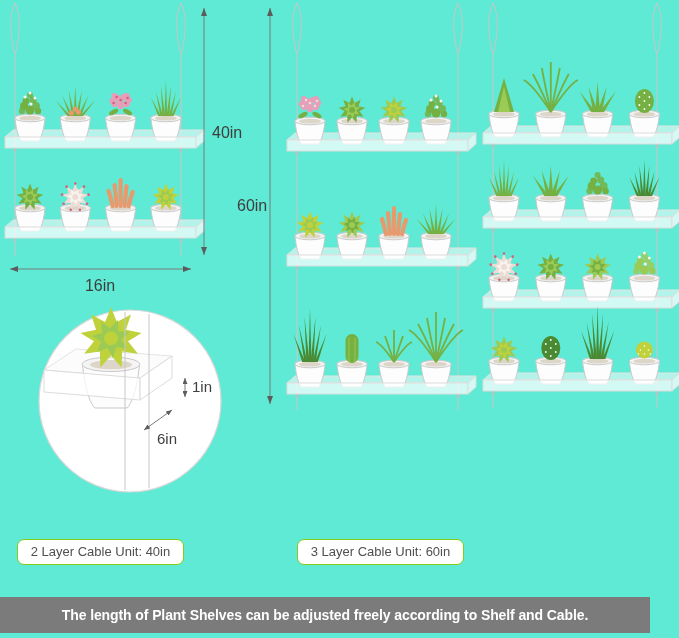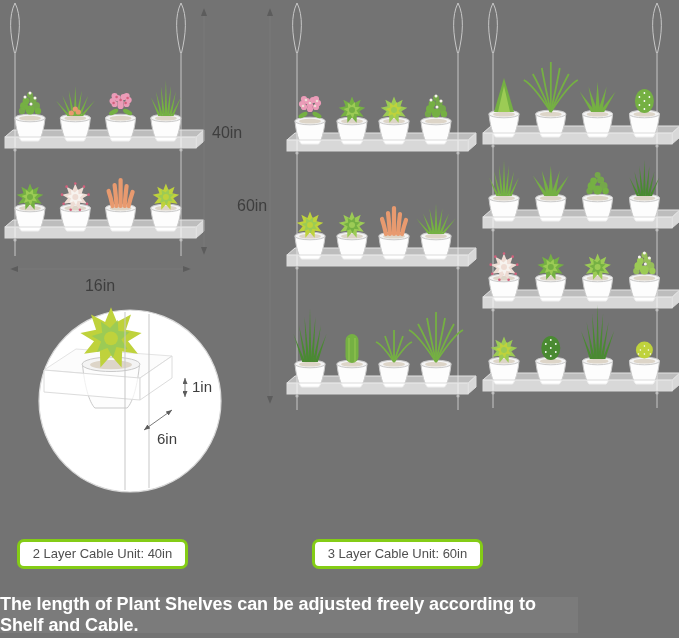--- a/index.html
+++ b/index.html
@@ -1,31 +1,31 @@
 <!DOCTYPE html>
 <html><head>
 <meta charset="utf-8">
 <style>
   html,body{margin:0;padding:0;background:#ffffff;font-family:"Liberation Sans",sans-serif;}
-  .canvas{position:relative;width:679px;height:638px;background:#737373;overflow:hidden;}
+  .canvas{position:relative;width:679px;height:638px;background:#5eead4;overflow:hidden;}
   svg text{font-family:"Liberation Sans",sans-serif;}
   .dim{stroke:#7a7a7a;stroke-width:1;}
   .dim-t{font-size:16px;fill:#3e3e3e;}
   .dim-t2{font-size:15px;fill:#3e3e3e;}
   .cable{stroke:#c7c7c7;fill:none;stroke-width:1;}
   .shelf-top{fill:#fafafa;fill-opacity:.55;stroke:#e4e4e4;stroke-width:1;}
   .shelf-face{fill:#ffffff;fill-opacity:.72;stroke:#dcdcdc;stroke-width:1;}
   .pot-body{fill:#fdfdfd;stroke:#c9c9c9;stroke-width:1;}
   .pot-rim{fill:#f4f4f4;stroke:#c9c9c9;stroke-width:1;}
   .soil{fill:#ddd5c8;}
   .detail-circle{fill:#ffffff;stroke:#d8d8d8;stroke-width:1.2;}
   .label-box{position:absolute;top:539px;width:165px;height:24px;line-height:24px;text-align:center;
-             border:3px solid #84cc16;border-radius:7px;font-size:13px;color:#4f4f4f;background:#fff;}
-  .banner{position:absolute;top:597px;left:0;width:578px;height:36px;display:flex;align-items:center;
-          justify-content:center;font-weight:bold;font-size:18px;letter-spacing:-0.1px;}
+             border:1px solid #84cc16;border-radius:7px;font-size:13px;color:#4f4f4f;background:#fff;}
+  .banner{position:absolute;top:597px;left:0;width:650px;height:36px;display:flex;align-items:center;
+          justify-content:center;font-weight:bold;font-size:14px;letter-spacing:-0.1px;}
 </style>
 </head>
 <body>
 
 <div class="canvas">
 
   <svg width="679" height="530" viewBox="0 0 679 530">
     <defs>
       <marker id="arr" viewBox="0 0 8 6" markerWidth="8" markerHeight="6" refX="8" refY="3" orient="auto-start-reverse" markerUnits="userSpaceOnUse">
         <path d="M0,0 L8,3 L0,6 Z" fill="#5c5c5c"></path>
@@ -654,18 +654,18 @@
       <line class="cable" x1="125" y1="312" x2="125" y2="490"></line>
       <line class="cable" x1="149" y1="314" x2="149" y2="488"></line>
       <line class="dim" x1="185" y1="378" x2="185" y2="397" marker-start="url(#arrs)" marker-end="url(#arrs)"></line>
       <text class="dim-t2" x="192" y="392">1in</text>
       <line class="dim" x1="172" y1="410" x2="144" y2="430" marker-start="url(#arrs)" marker-end="url(#arrs)"></line>
       <text class="dim-t2" x="157" y="444">6in</text>
     </g>
   </svg>
 
   <div class="label-box" style="left:17px">2 Layer Cable Unit: 40in</div>
-  <div class="label-box" style="left:312px">3 Layer Cable Unit: 60in</div>
+  <div class="label-box" style="left:297px">3 Layer Cable Unit: 60in</div>
 
   <div class="banner" style="background: rgb(123, 123, 123); color: rgb(255, 255, 255);">
     <span>The length of Plant Shelves can be adjusted freely according to Shelf and Cable.</span>
   </div>
 </div>
 
 </body></html>

